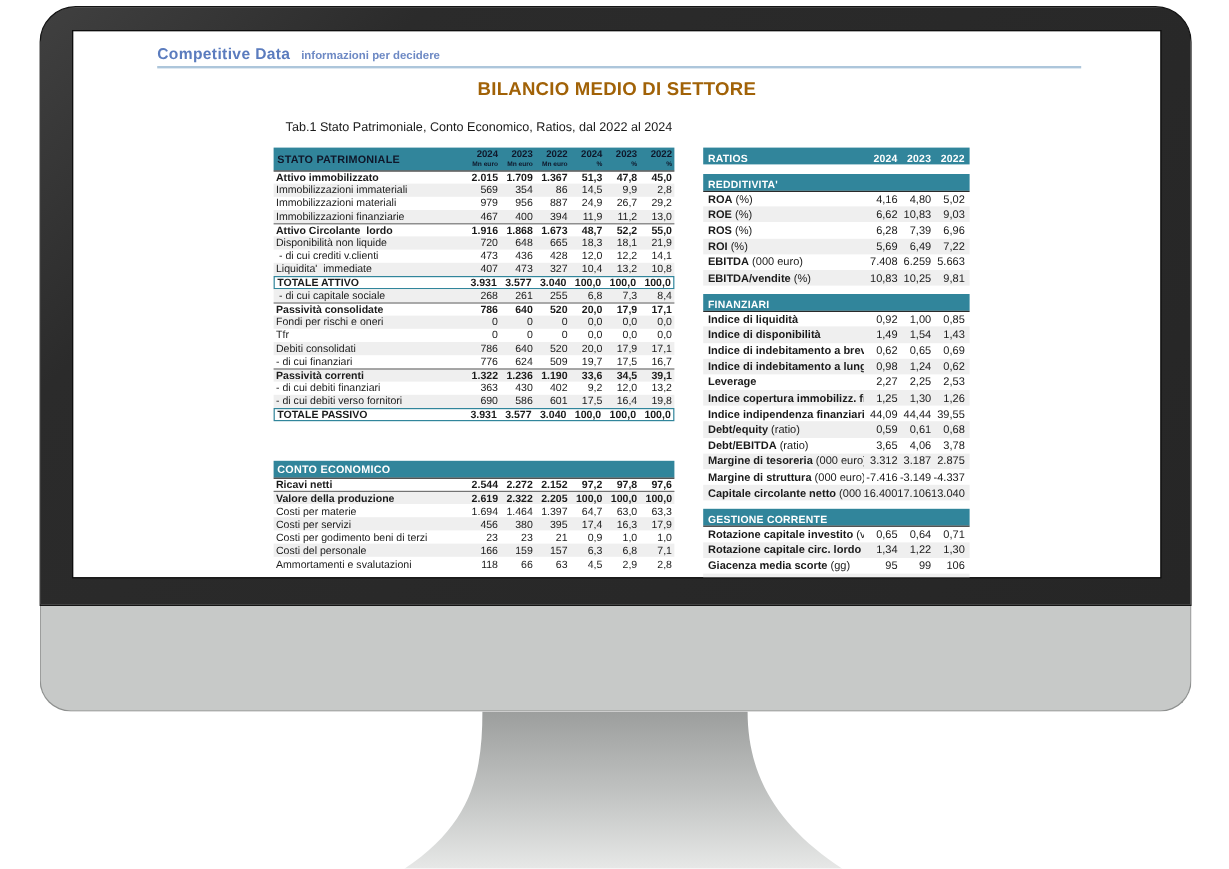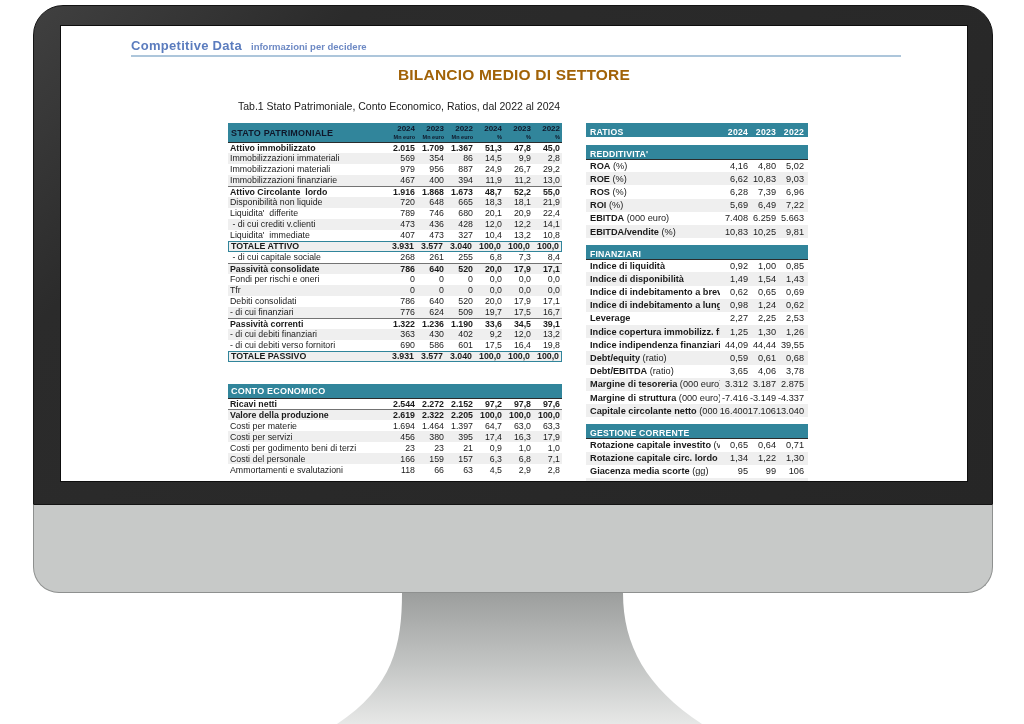--- a/index.html
+++ b/index.html
@@ -155,29 +155,20 @@
           <div class="frow">
             <span class="flabel">Disponibilità non liquide</span>
             <span class="fval">720</span>
             <span class="fval">648</span>
             <span class="fval">665</span>
             <span class="fval">18,3</span>
             <span class="fval">18,1</span>
             <span class="fval">21,9</span>
           </div>
           <div class="frow">
-            <span class="flabel">Liquidita'  differite</span>
-            <span class="fval">789</span>
-            <span class="fval">746</span>
-            <span class="fval">680</span>
-            <span class="fval">20,1</span>
-            <span class="fval">20,9</span>
-            <span class="fval">22,4</span>
-          </div>
-          <div class="frow">
             <span class="flabel"> - di cui crediti v.clienti</span>
             <span class="fval">473</span>
             <span class="fval">436</span>
             <span class="fval">428</span>
             <span class="fval">12,0</span>
             <span class="fval">12,2</span>
             <span class="fval">14,1</span>
           </div>
           <div class="frow">
             <span class="flabel">Liquidita'  immediate</span>

